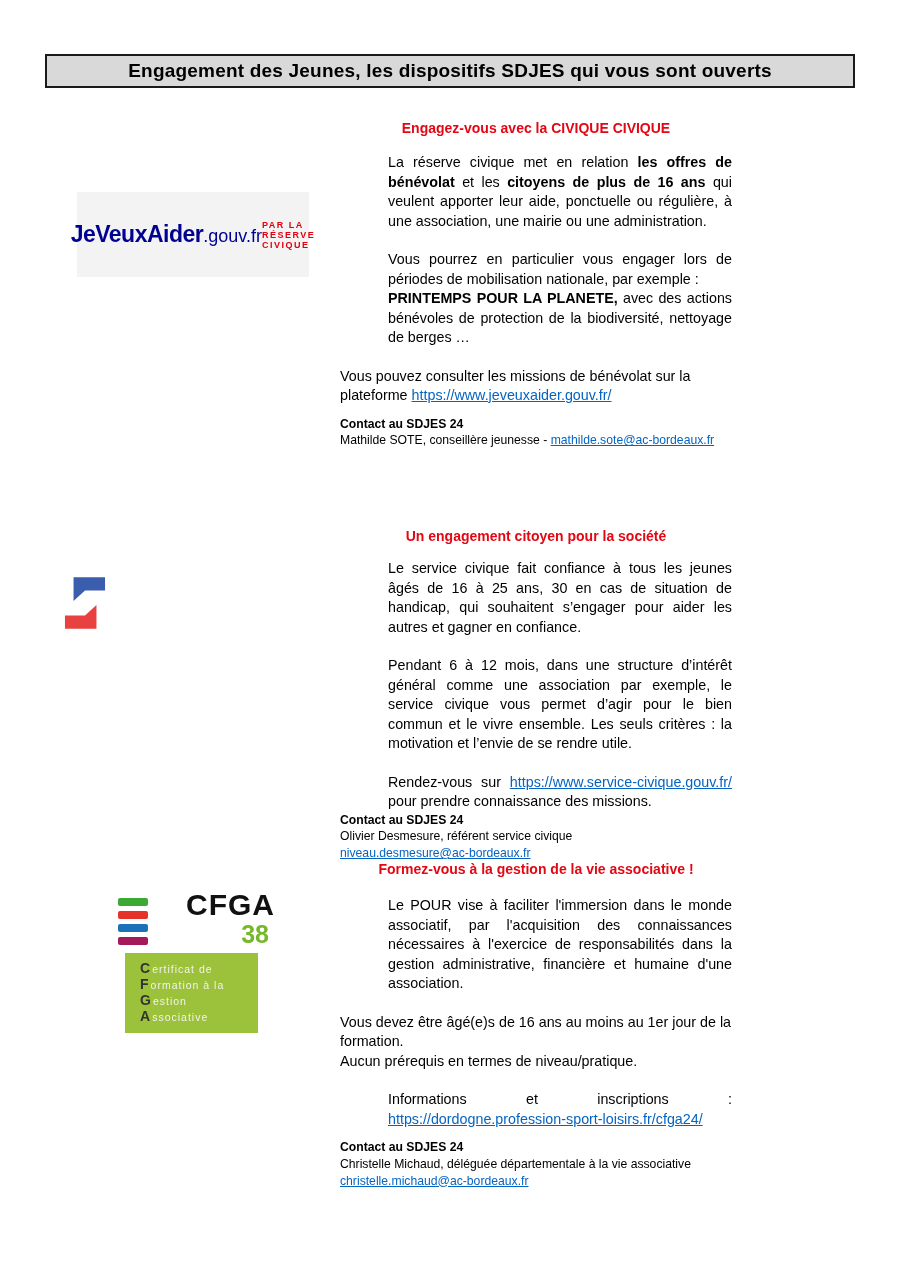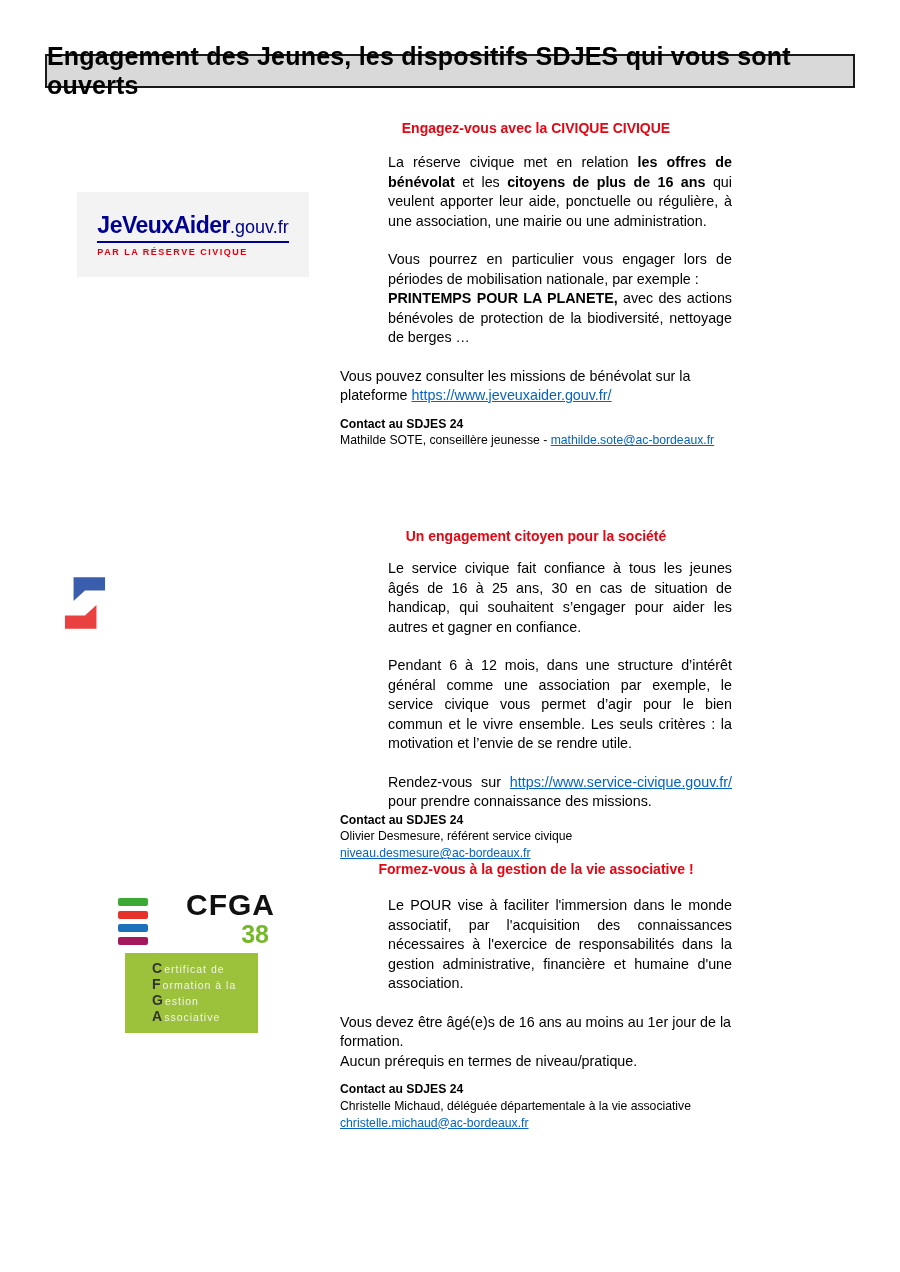--- a/index.html
+++ b/index.html
@@ -12,21 +12,21 @@
     overflow:hidden;
   }
 
   
   .banner {
     position:absolute; left:45px; top:54px; width:810px; height:34px;
     background:var(--banner-bg, #d9d9d9);
     border:2px solid #1a1a1a;
     display:flex; align-items:center; justify-content:center;
   }
-  .banner-title { font-size:25px; font-weight:bold; letter-spacing:.2px; }
+  .banner-title { font-size:19px; font-weight:bold; letter-spacing:.2px; }
 
   
   .section-heading {
     position:absolute; left:340px; width:392px; text-align:center;
     color:var(--heading-red, #e30613); font-size:14px; font-weight:bold;
   }
   .heading-1 { top:120px; }
   .heading-2 { top:528px; }
   .heading-3 { top:861px; }
 
@@ -43,21 +43,21 @@
   .para.justify { text-align:justify;margin-left:48px; }
   .bold { font-weight:bold; }
   .link { color:var(--link-blue, #0563c1); text-decoration:underline; overflow-wrap:break-word; }
 
   
   .jva-logo {
     position:absolute; left:77px; top:192px; width:232px; height:85px;
     background:var(--jva-bg, #f3f3f3);
     display:flex; align-items:center; justify-content:center;
   }
-  .jva-inner { display:flex; flex-direction:column; align-items:flex-start; }
+  .jva-inner { display:flex; flex-direction:row; align-items:center; }
   .jva-line1 { white-space:nowrap; }
   .jva-main { color:var(--jva-navy, #000091); font-weight:bold; font-size:23px; letter-spacing:-.5px; }
   .jva-suffix { color:var(--jva-navy, #000091); font-size:18px; }
   .jva-rule { width:100%; height:2px; background:var(--jva-navy, #000091); margin:2px 0 4px; }
   .jva-subtitle { color:var(--jva-red, #e1000f); font-size:9px; font-weight:bold; letter-spacing:1.5px; }
 
   
   .sc-logo {
     position:absolute; left:64px; top:564px; width:258px; height:78px;
     background:#ffffff; display:flex; align-items:center;
@@ -71,21 +71,21 @@
   .cfga-top { display:flex; }
   .cfga-bars { display:flex; flex-direction:column; gap:5px; margin-top:9px; }
   .cfga-bar { width:30px; height:8px; border-radius:2px; }
   .cfga-bar.b0 { background:var(--cfga-bar-green, #3aaa35); }
   .cfga-bar.b1 { background:var(--cfga-bar-red, #e6332a); }
   .cfga-bar.b2 { background:var(--cfga-bar-blue, #1d71b8); }
   .cfga-bar.b3 { background:var(--cfga-bar-purple, #a3195b); }
   .cfga-titlecol { margin-left:8px; flex:1; }
   .cfga-title { font-size:30px; font-weight:bold; color:#111; letter-spacing:1px; line-height:32px;margin-left:30px; }
   .cfga-number { font-size:25px; font-weight:bold; color:var(--cfga-number-green, #76b82a); text-align:right; padding-right:6px; line-height:26px; }
-  .cfga-box { margin-left:7px; margin-top:6px; width:133px; background:var(--cfga-box-green, #9cc23c); padding:8px 8px 8px 27px; }
+  .cfga-box { margin-left:7px; margin-top:6px; width:133px; background:var(--cfga-box-green, #9cc23c); padding:8px 8px 8px 15px; }
   .cfga-line { font-size:10.5px; line-height:15px; color:#f2f2e9; letter-spacing:1px; white-space:nowrap; }
   .cfga-initial { font-size:14px; font-weight:bold; color:#333; margin-right:1px; }
 </style>
 </head>
 <body>
 
 <div class="page">
 
   <header class="banner">
     <h1 class="banner-title">Engagement des Jeunes, les dispositifs SDJES qui vous sont ouverts</h1>
@@ -150,18 +150,19 @@
       <div class="cfga-line"><span class="cfga-initial">F</span><span>ormation à la</span></div>
       <div class="cfga-line"><span class="cfga-initial">G</span><span>estion</span></div>
       <div class="cfga-line"><span class="cfga-initial">A</span><span>ssociative</span></div>
     </div>
   </div>
 
   <div class="text-col text-3">
       <p class="para justify"><span>Le POUR vise à faciliter l'immersion dans le monde associatif, par l'acquisition des connaissances nécessaires à l'exercice de responsabilités dans la gestion administrative, financière et humaine d'une association.</span></p>
       <p class="para gap"><span>Vous devez être âgé(e)s de 16 ans au moins au 1er jour de la formation.</span></p>
       <p class="para"><span>Aucun prérequis en termes de niveau/pratique.</span></p>
+      <p class="para gap justify"><span>Informations et inscriptions :  </span><a href="#" class="link">https://dordogne.profession-sport-loisirs.fr/cfga24/</a></p>
       <p class="para gap small"><span class="bold">Contact au SDJES 24</span></p>
       <p class="para small"><span>Christelle Michaud, déléguée départementale à la vie associative</span></p>
       <p class="para small"><a href="#" class="link">christelle.michaud@ac-bordeaux.fr</a></p>
     </div>
 
 </div>
 
 </body></html>

